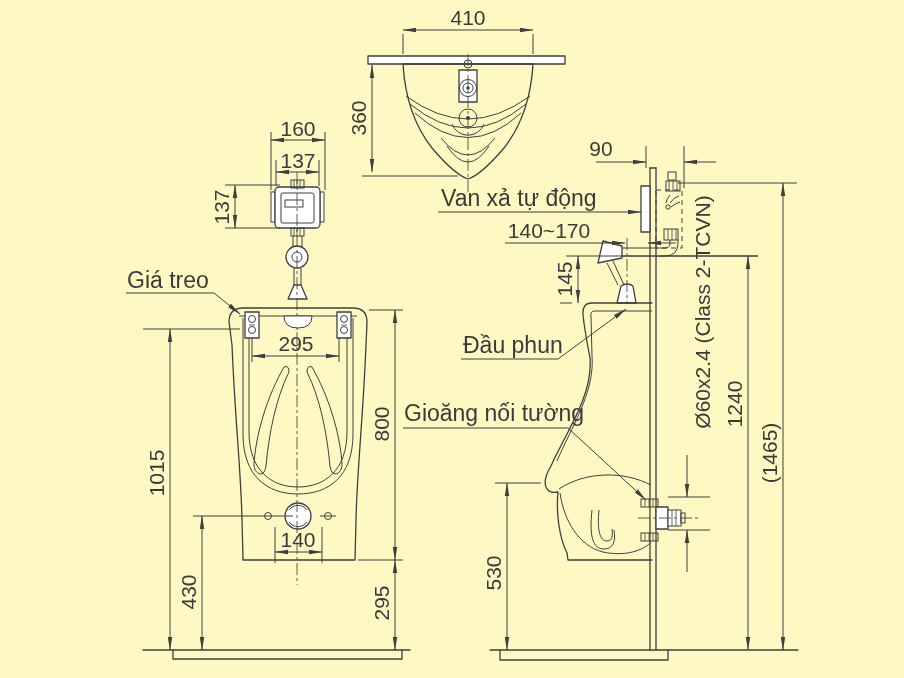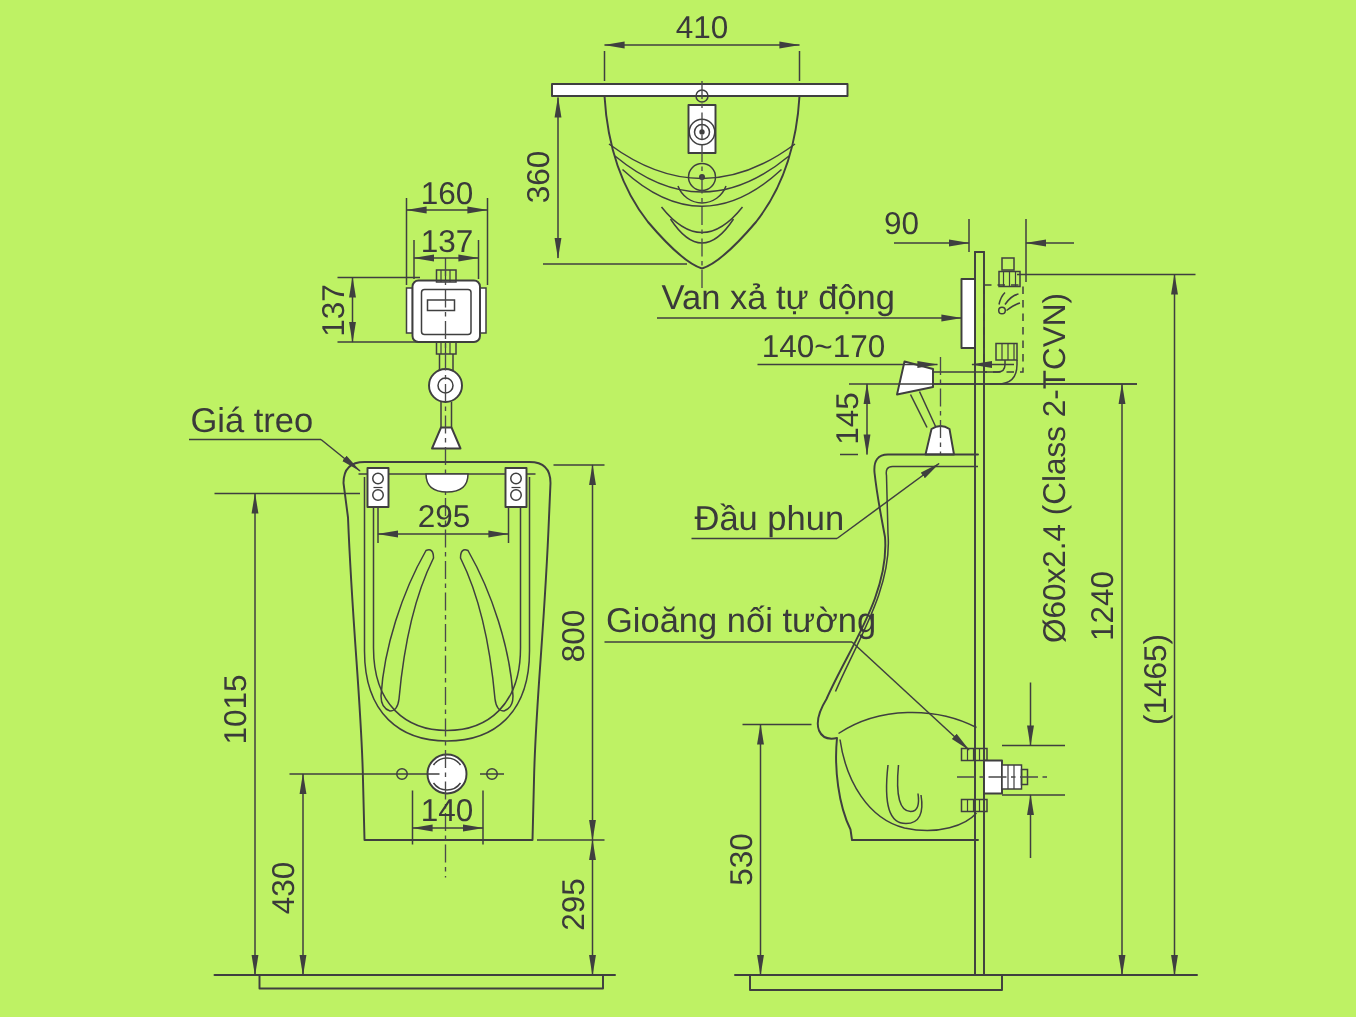--- a/index.html
+++ b/index.html
@@ -1,16 +1,16 @@
 <!DOCTYPE html>
 <html><head>
 <meta charset="utf-8">
 <style>
   html,body{margin:0;padding:0;background:#ffffff;}
-  .frame{position:relative;width:904px;height:678px;background:#bef264;overflow:hidden;
+  .frame{position:relative;width:904px;height:678px;background:#fef9c3;overflow:hidden;
          font-family:"Liberation Sans", sans-serif;}
   svg{position:absolute;left:0;top:0;}
   .ln{stroke:#3f3f3f;stroke-width:1.3;fill:none;stroke-linejoin:round;stroke-linecap:round;}
   .thin{stroke:#3f3f3f;stroke-width:1;fill:none;}
   .dimln{stroke:#3f3f3f;stroke-width:1;fill:none;}
   .cl{stroke:#4a4a4a;stroke-width:0.9;fill:none;stroke-dasharray:12 3 3 3;}
   .dash{stroke:#3f3f3f;stroke-width:1;fill:none;stroke-dasharray:5 4;}
   .fillw{fill:#ffffff;}
   .hatch{stroke:#3f3f3f;stroke-width:0.8;}
   text{fill:#3a3a3a;}

